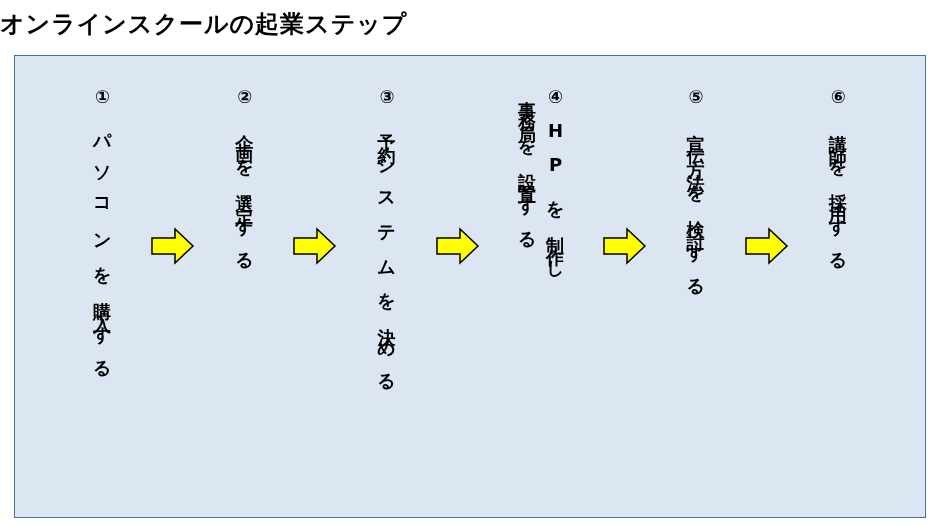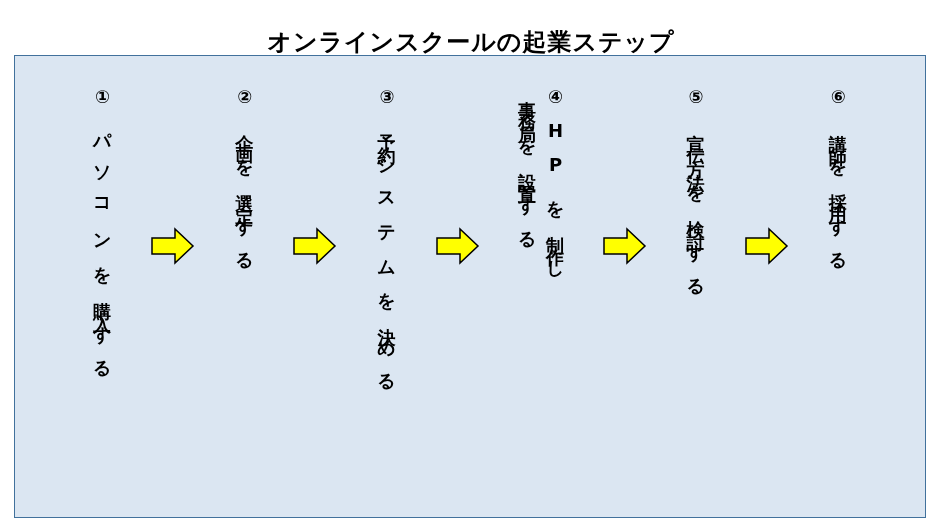--- a/index.html
+++ b/index.html
@@ -10,24 +10,23 @@
   body {
     width: 942px;
     height: 529px;
     position: relative;
     overflow: hidden;
     font-family: "DejaVu Sans", "Liberation Sans", sans-serif;
     color: #000;
   }
   .title {
     position: absolute;
-    top: 26px;
+    top: 8px;
     left: 0;
     width: 100%;
-    text-align: center;
     font-size: 24px;
     font-weight: bold;
     letter-spacing: 1px;
   }
   .process-box {
     position: absolute;
     left: 14px;
     top: 55px;
     width: 912px;
     height: 463px;

